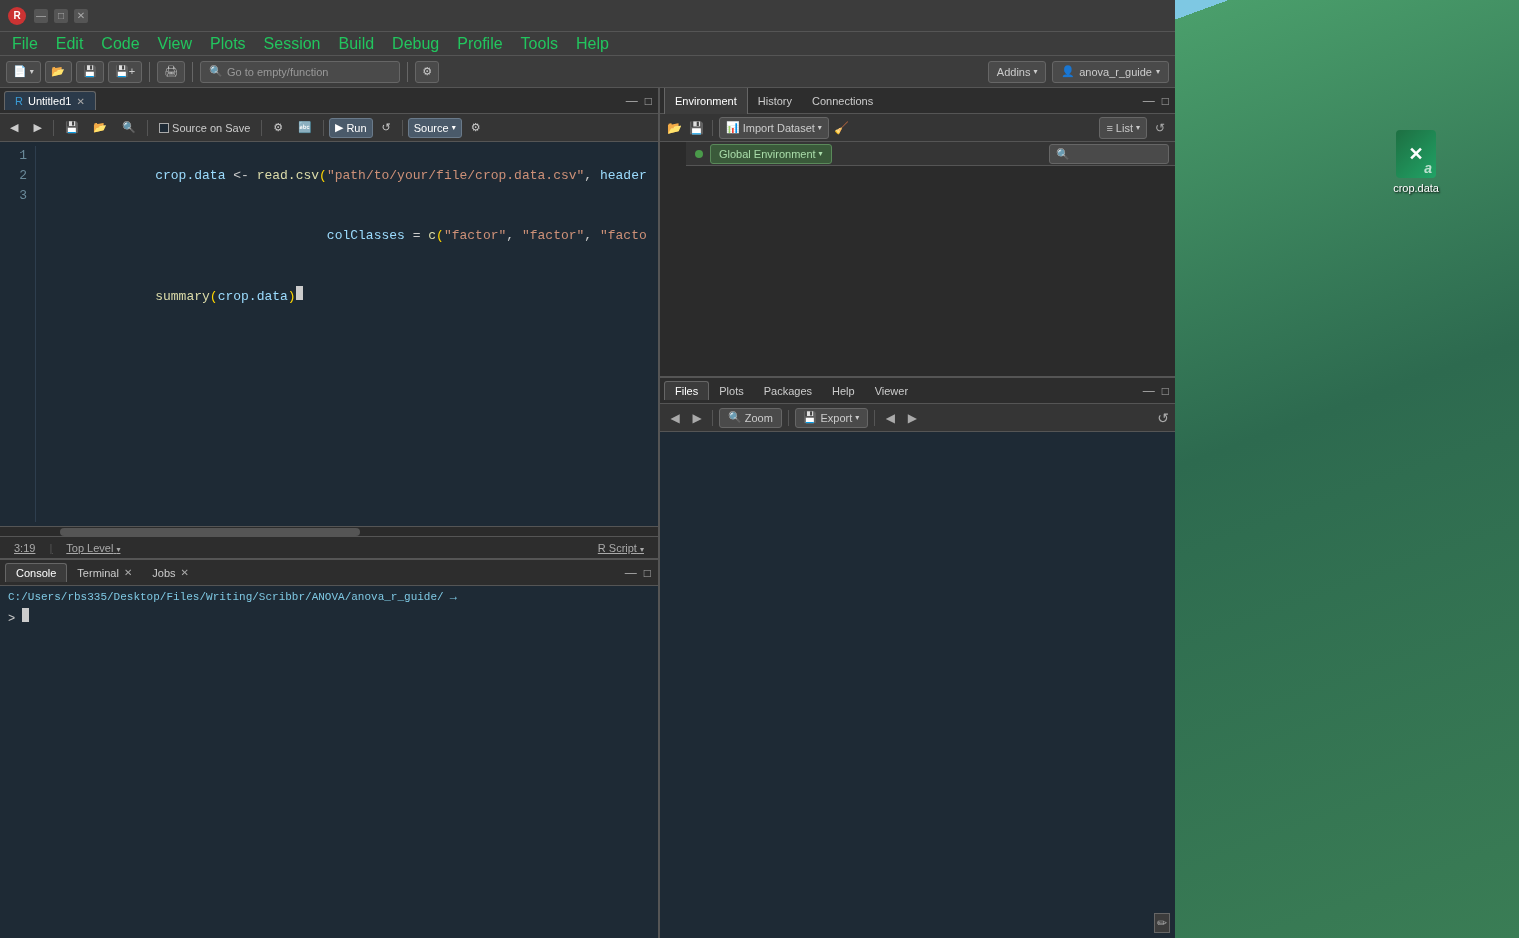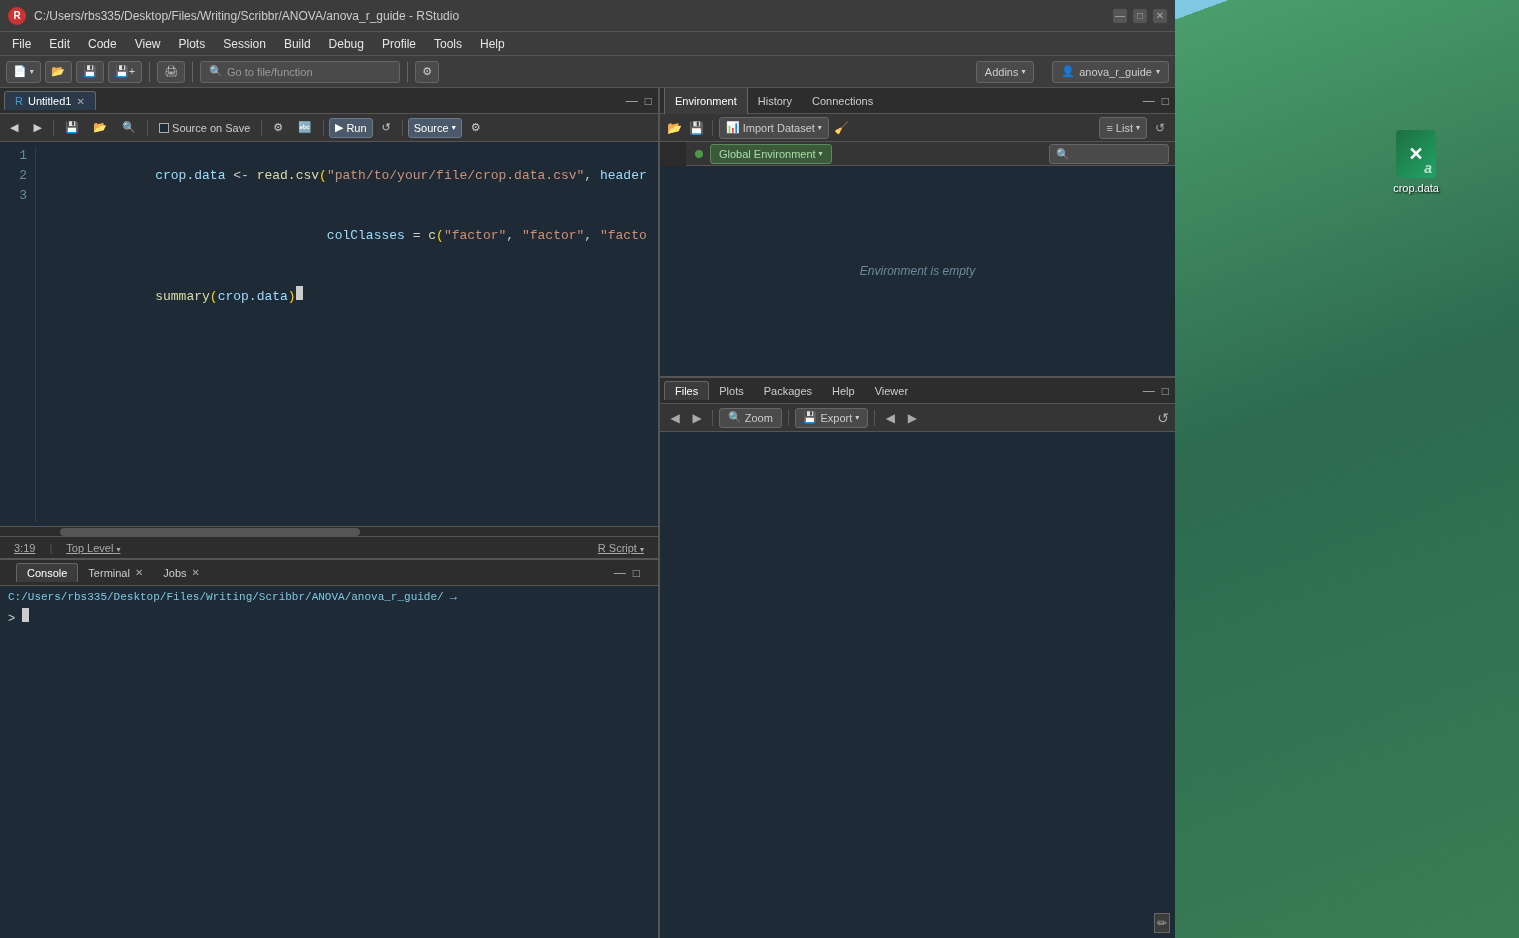--- a/index.html
+++ b/index.html
@@ -84,25 +84,25 @@
       background: #3c3c3c;
       height: 24px;
       display: flex;
       align-items: center;
       padding: 0 4px;
       flex-shrink: 0;
       border-bottom: 1px solid #555;
       gap: 2px;
     }
     .menu-item {
-      color: #e5e5e5;
+      color: #22c55e;
       padding: 2px 8px;
       cursor: pointer;
       border-radius: 2px;
-      font-size: 12px;
+      font-size: 16px;
     }
 
     
     .toolbar {
       background: #3c3c3c;
       height: 32px;
       display: flex;
       align-items: center;
       padding: 0 6px;
       flex-shrink: 0;
@@ -133,21 +133,21 @@
       display: flex;
       align-items: center;
       gap: 4px;
       height: 22px;
       width: 200px;
     }
     .toolbar-right {
       margin-left: auto;
       display: flex;
       align-items: center;
-      gap: 18px;
+      gap: 6px;
     }
     .addins-btn {
       background: #4a4a4a;
       border: 1px solid #666;
       color: #ccc;
       padding: 2px 8px;
       border-radius: 3px;
       cursor: pointer;
       font-size: 11px;
       height: 22px;
@@ -342,21 +342,21 @@
       flex-direction: column;
       height: 380px;
       border-top: 2px solid #555;
       flex-shrink: 0;
     }
     .console-tab-bar {
       background: #2d2d2d;
       height: 26px;
       display: flex;
       align-items: center;
-      padding: 0 16px;
+      padding: 0 5px;
       flex-shrink: 0;
       border-bottom: 1px solid #555;
     }
     .console-tab {
       color: #ccc;
       padding: 3px 10px;
       border-radius: 3px 3px 0 0;
       font-size: 11px;
       cursor: pointer;
       display: flex;
@@ -618,21 +618,20 @@
 
 <div class="desktop-icon" style="right:80px; top:130px;">
   <div class="excel-icon">✕</div>
   <span class="desktop-icon-label">crop.data</span>
 </div>
 
 <div class="rstudio-window">
 
   <div class="title-bar">
     <div class="title-bar-icon">R</div>
-    <span class="title-bar-text">C:/Users/rbs335/Desktop/Files/Writing/Scribbr/ANOVA/anova_r_guide - RStudio</span>
     <div class="title-bar-controls">
       <button class="tb-btn">—</button>
       <button class="tb-btn">□</button>
       <button class="tb-btn">✕</button>
     </div>
   </div>
 
   <div class="menu-bar">
     <span class="menu-item">File</span>
     <span class="menu-item">Edit</span>
@@ -653,21 +652,21 @@
       <span class="dropdown-arrow">▾</span>
     </button>
     <button class="toolbar-btn">📂</button>
     <button class="toolbar-btn">💾</button>
     <button class="toolbar-btn">💾+</button>
     <div class="toolbar-separator"></div>
     <button class="toolbar-btn">🖨</button>
     <div class="toolbar-separator"></div>
     <button class="go-to-file">
       <span>🔍</span>
-      <span>Go to file/function</span>
+      <span>Go to empty/function</span>
     </button>
     <div class="toolbar-separator"></div>
     <button class="toolbar-btn">⚙</button>
     <div class="toolbar-right">
       <button class="addins-btn">
         <span>Addins</span>
         <span class="dropdown-arrow">▾</span>
       </button>
       <div class="project-label">
         <span>👤</span>
@@ -839,23 +838,20 @@
           <button class="btn-icon-small">
             <span style="display:inline-block;width:8px;height:8px;border-radius:50%;background:#4a9a4a;margin-right:4px;"></span>
           </button>
           <span class="env-global-label">
             <span>Global Environment</span>
             <span class="dropdown-arrow">▾</span>
           </span>
           <div style="flex:1"></div>
           <input class="env-search" type="text" placeholder="🔍" style="">
         </div>
-        <div class="env-content">
-          <span class="env-empty">Environment is empty</span>
-        </div>
       </div>
 
       <div class="files-pane">
         <div class="files-tab-bar">
           <div class="files-tab active">
             <span>Files</span>
           </div>
           <div class="files-tab">
             <span>Plots</span>
           </div>

